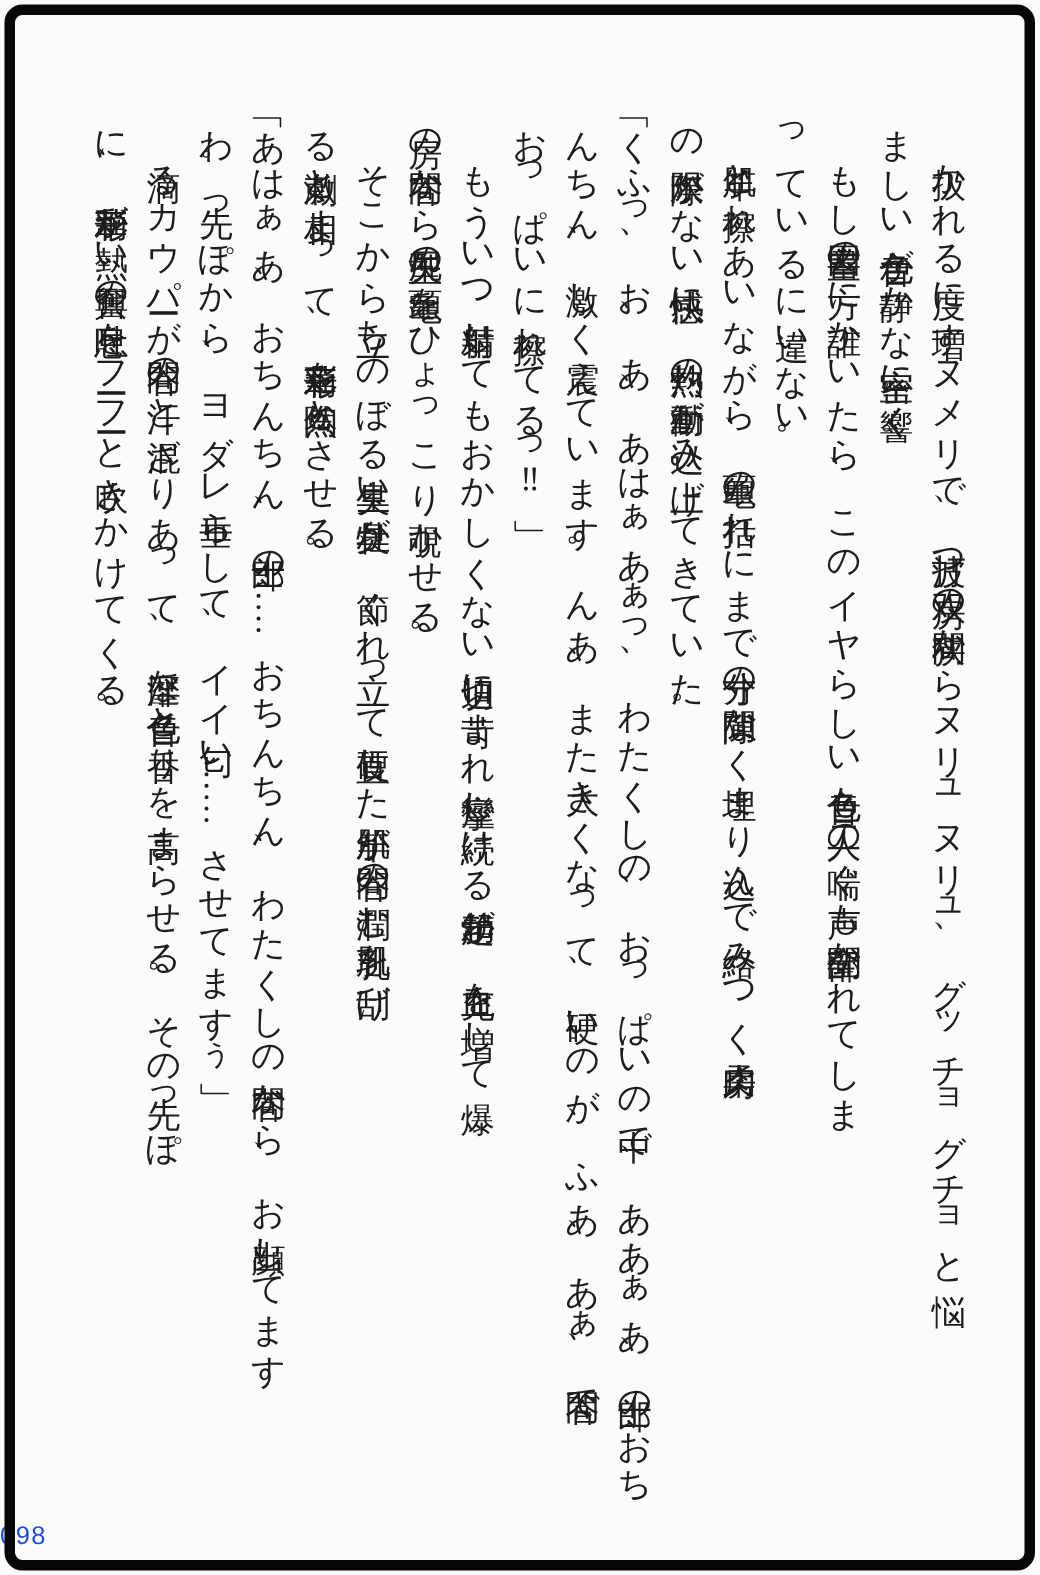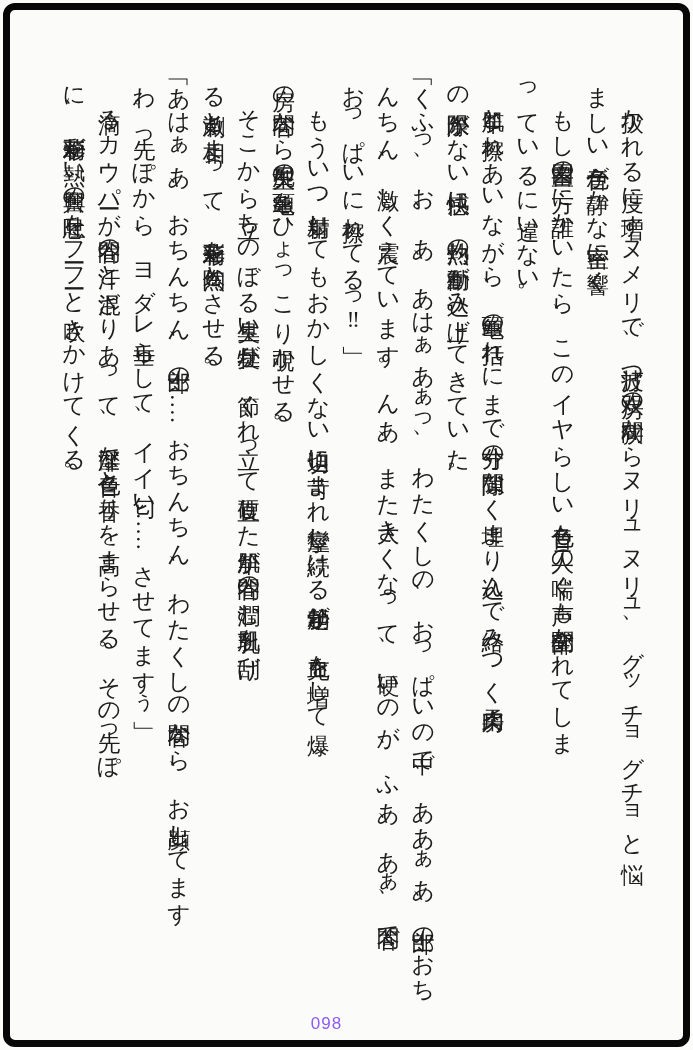--- a/index.html
+++ b/index.html
@@ -43,25 +43,25 @@
     height: 100%;
     line-height: 34.9px;
     white-space: nowrap;
     overflow: visible;
   }
   .page-number {
     position: absolute;
     left: 0;
     right: 40px;
     top: 1014px;
-    text-align: center;
+    text-align: left;
     font-family: "Liberation Sans", "DejaVu Sans", sans-serif;
     font-size: 17px;
     letter-spacing: 1px;
-    color: #8b5cf6;
+    color: #1d4ed8;
   }
 </style>
 </head>
 <body>
 
 <div class="page">
   <div class="text-area">
       <div class="text-column">　扱かれる度に増すヌメリで、波打つ双房の狭間からヌリュヌリュ、グッチョグチョと悩</div>
       <div class="text-column">ましい音色が静かな密室に響く。</div>
       <div class="text-column">　もし図書室の方に誰かいたら、このイヤらしい音色も二人の喘ぐ声も全部聞かれてしま</div>

